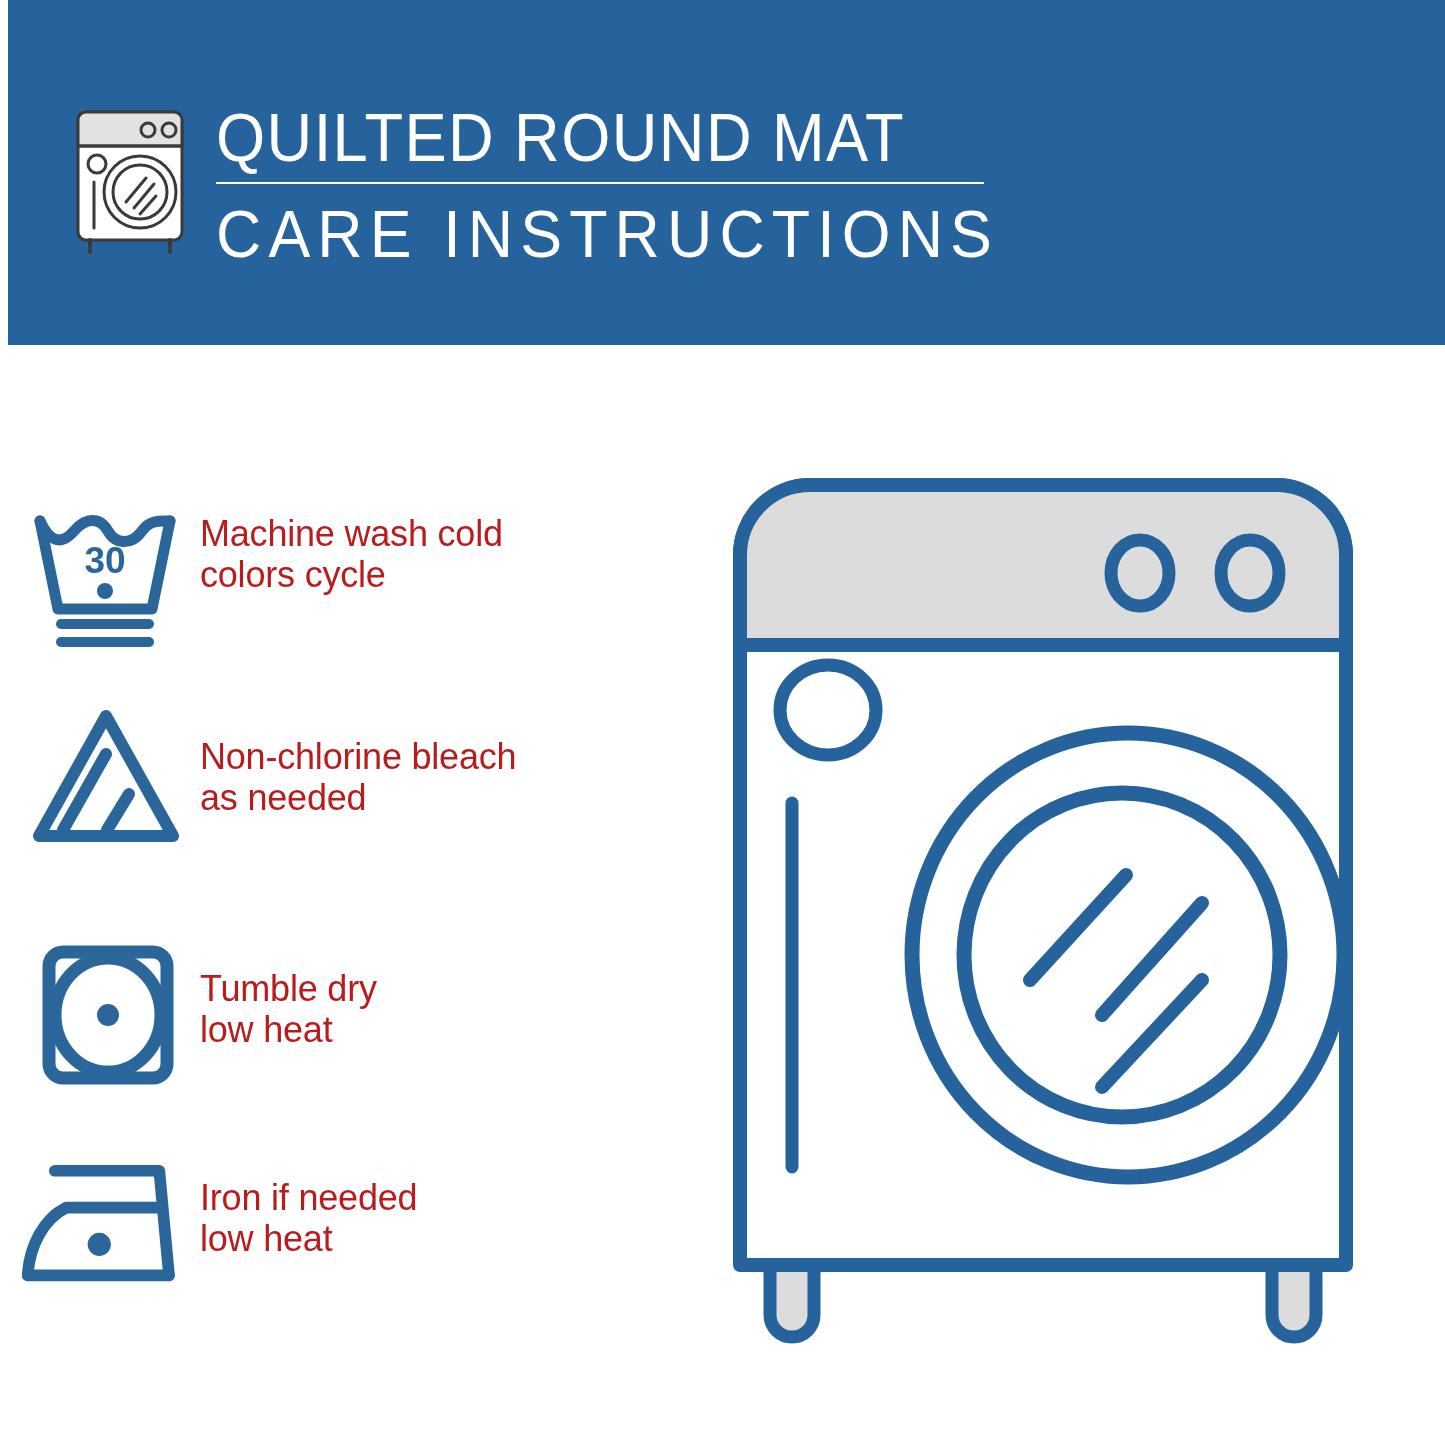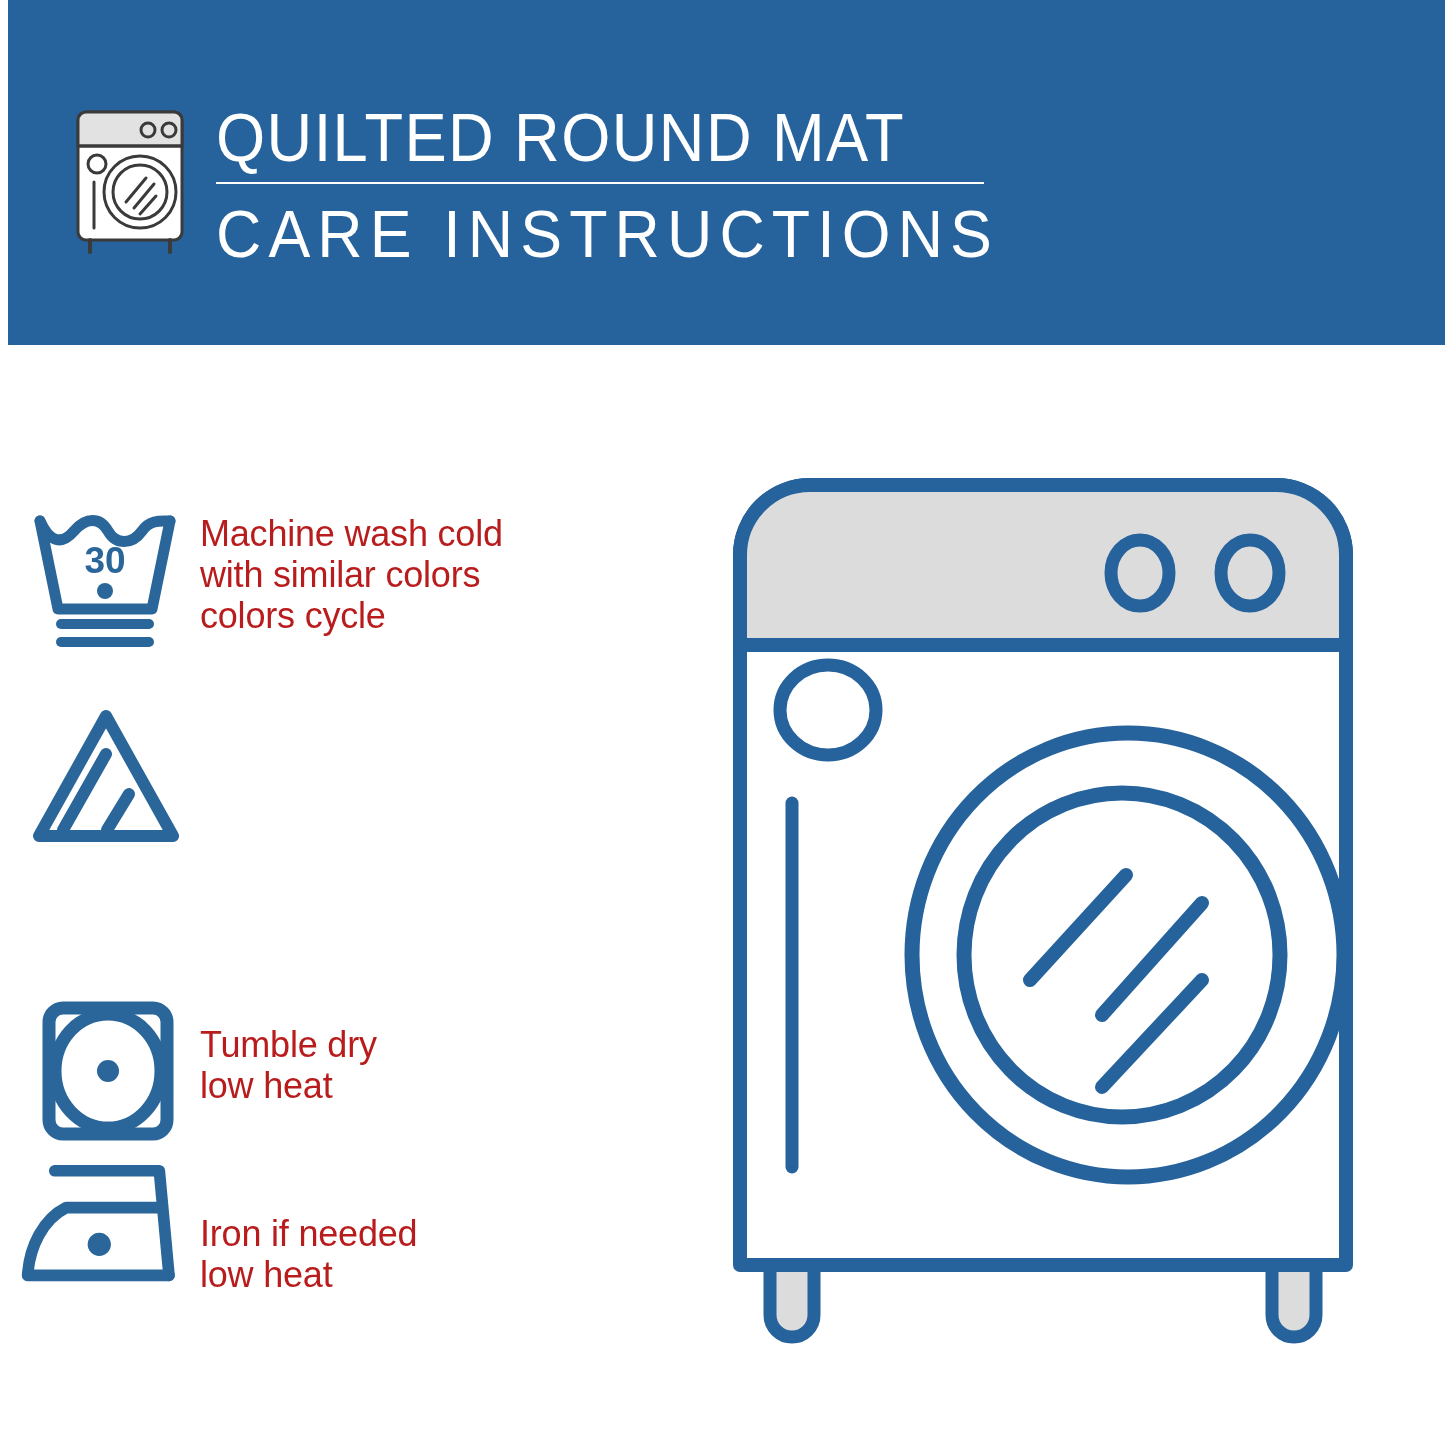--- a/index.html
+++ b/index.html
@@ -91,22 +91,22 @@
     font-family: "Liberation Sans", sans-serif;
     font-size: 36px;
     line-height: 41px;
     color: #b91c1c;
     font-weight: 400;
     letter-spacing: -0.2px;
     padding-top: 6px;
   }
   #row-wash  { top: 505px; }
   #row-bleach{ top: 700px; }
-  #row-dry   { top: 996px; }
-  #row-iron  { top: 1155px; align-items: flex-end; }
+  #row-dry   { top: 940px; }
+  #row-iron  { top: 1155px; }
 
   #row-wash .care-text   { padding-top: 8px; }
   #row-bleach .care-text { padding-top: 36px; }
   #row-dry .care-text    { padding-top: 28px; }
   #row-iron .care-text   { padding-top: 22px; }
 
   
   #machine {
     position: absolute;
     left: 710px;
@@ -171,35 +171,38 @@
 
         <rect x="28" y="114" width="98" height="10" rx="5" fill="#2a6699"></rect>
         <rect x="28" y="132" width="98" height="10" rx="5" fill="#2a6699"></rect>
 
         <text x="77" y="68" font-family="Liberation Sans, sans-serif" font-size="37" font-weight="bold" fill="#2a6699" text-anchor="middle">30</text>
         <circle cx="77" cy="86" r="8" fill="#2a6699"></circle>
       </svg>
     </div>
     <div class="care-text">
       <div>Machine wash cold</div>
-      <div>with similar colors</div>
       <div>colors cycle</div>
     </div>
   </div>
 
   <div class="care-row" id="row-bleach">
     <div class="care-icon">
       <svg viewBox="0 0 170 150" width="170" height="150" xmlns="http://www.w3.org/2000/svg">
         <g fill="none" stroke="#2a6699" stroke-width="12" stroke-linecap="round" stroke-linejoin="round">
           <path d="M83 16 L 150 136 L 16 136 Z"></path>
           <line x1="83" y1="54" x2="40" y2="130"></line>
           <line x1="106" y1="94" x2="84" y2="130"></line>
         </g>
       </svg>
     </div>
+    <div class="care-text">
+      <div>Non-chlorine bleach</div>
+      <div>as needed</div>
+    </div>
   </div>
 
   <div class="care-row" id="row-dry">
     <div class="care-icon">
       <svg viewBox="0 0 150 150" width="150" height="150" xmlns="http://www.w3.org/2000/svg">
         <rect x="16" y="12" width="118" height="126" rx="14" ry="14" fill="none" stroke="#2a6699" stroke-width="13"></rect>
         <ellipse cx="75" cy="75" rx="53" ry="57" fill="none" stroke="#2a6699" stroke-width="13"></ellipse>
         <circle cx="75" cy="75" r="11" fill="#2a6699"></circle>
       </svg>
     </div>

